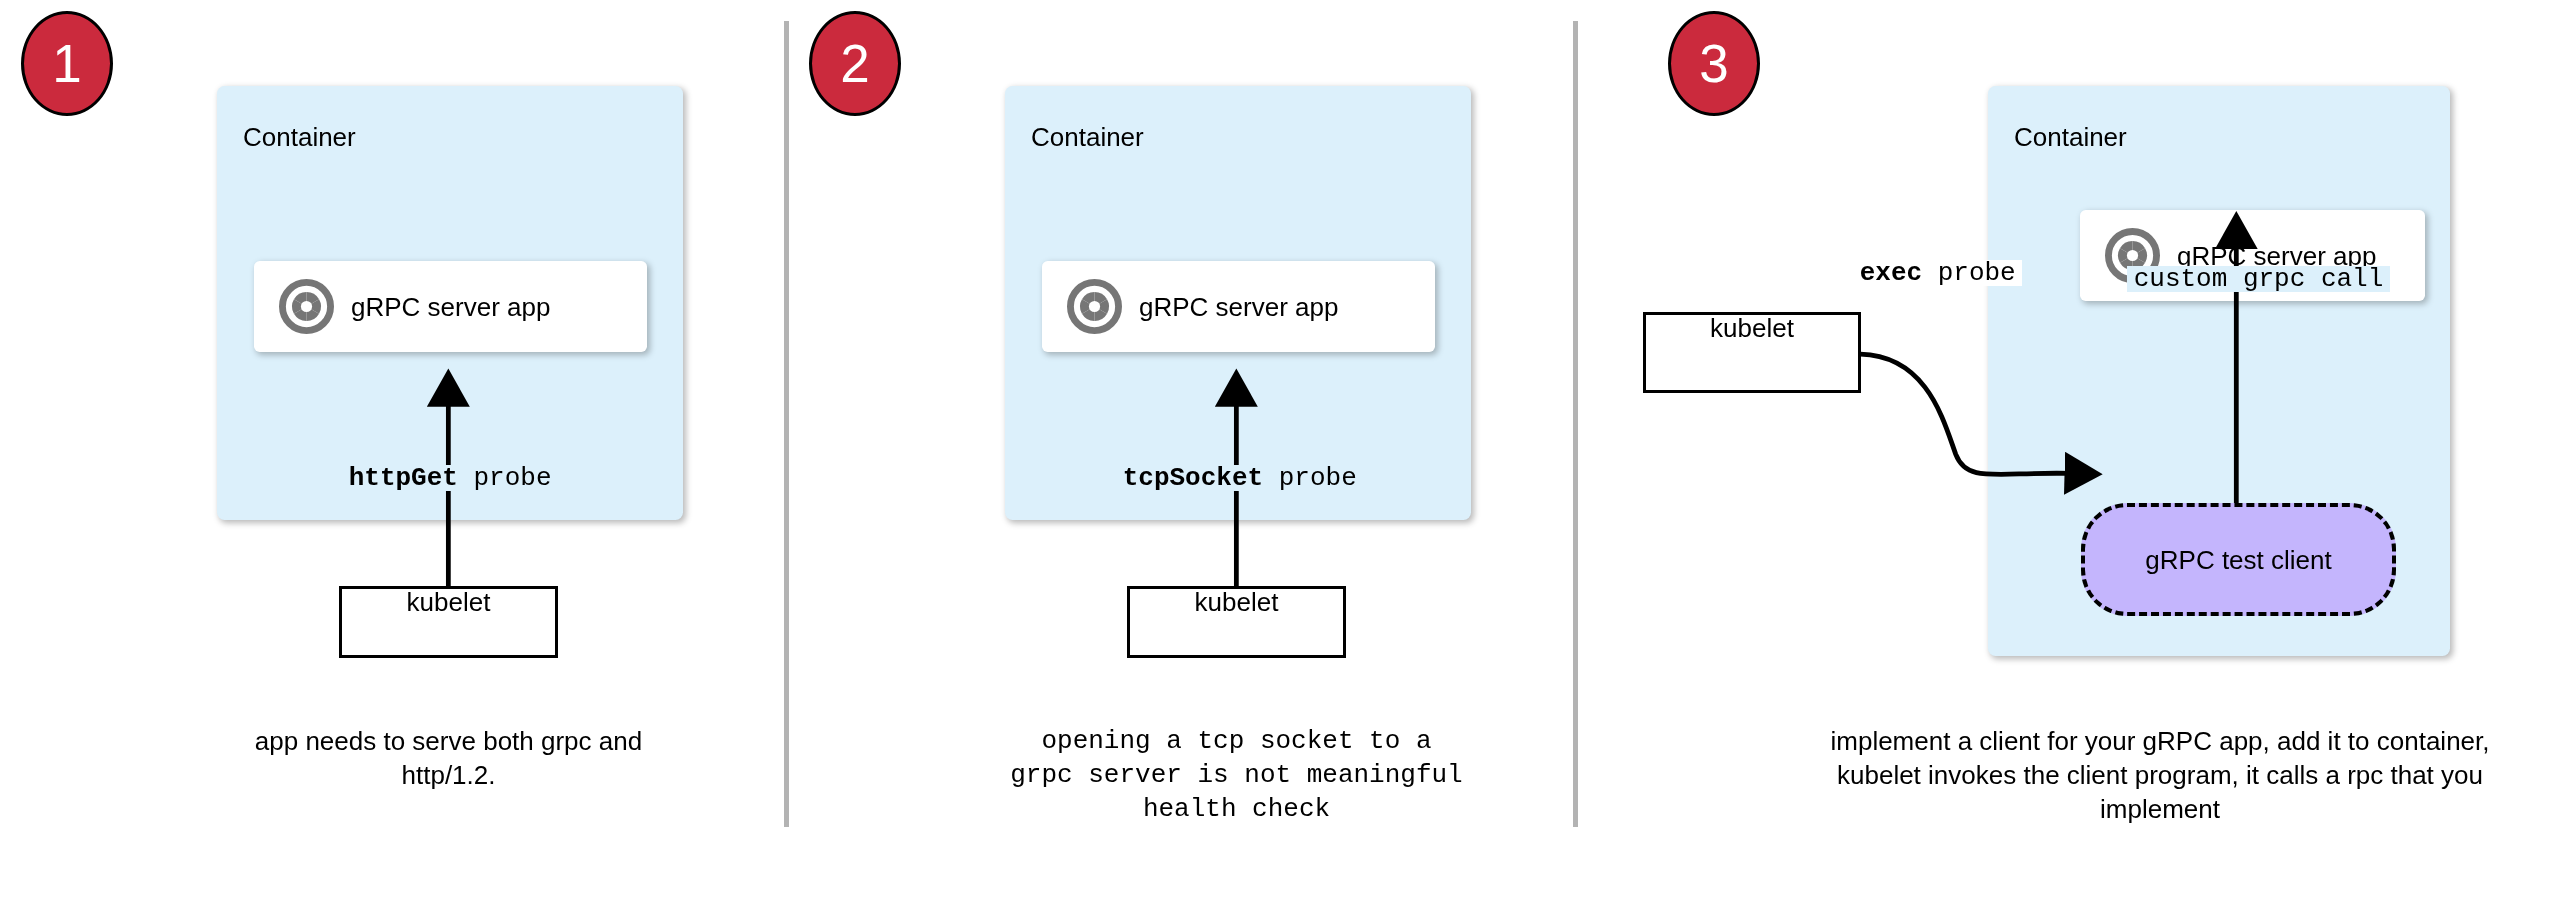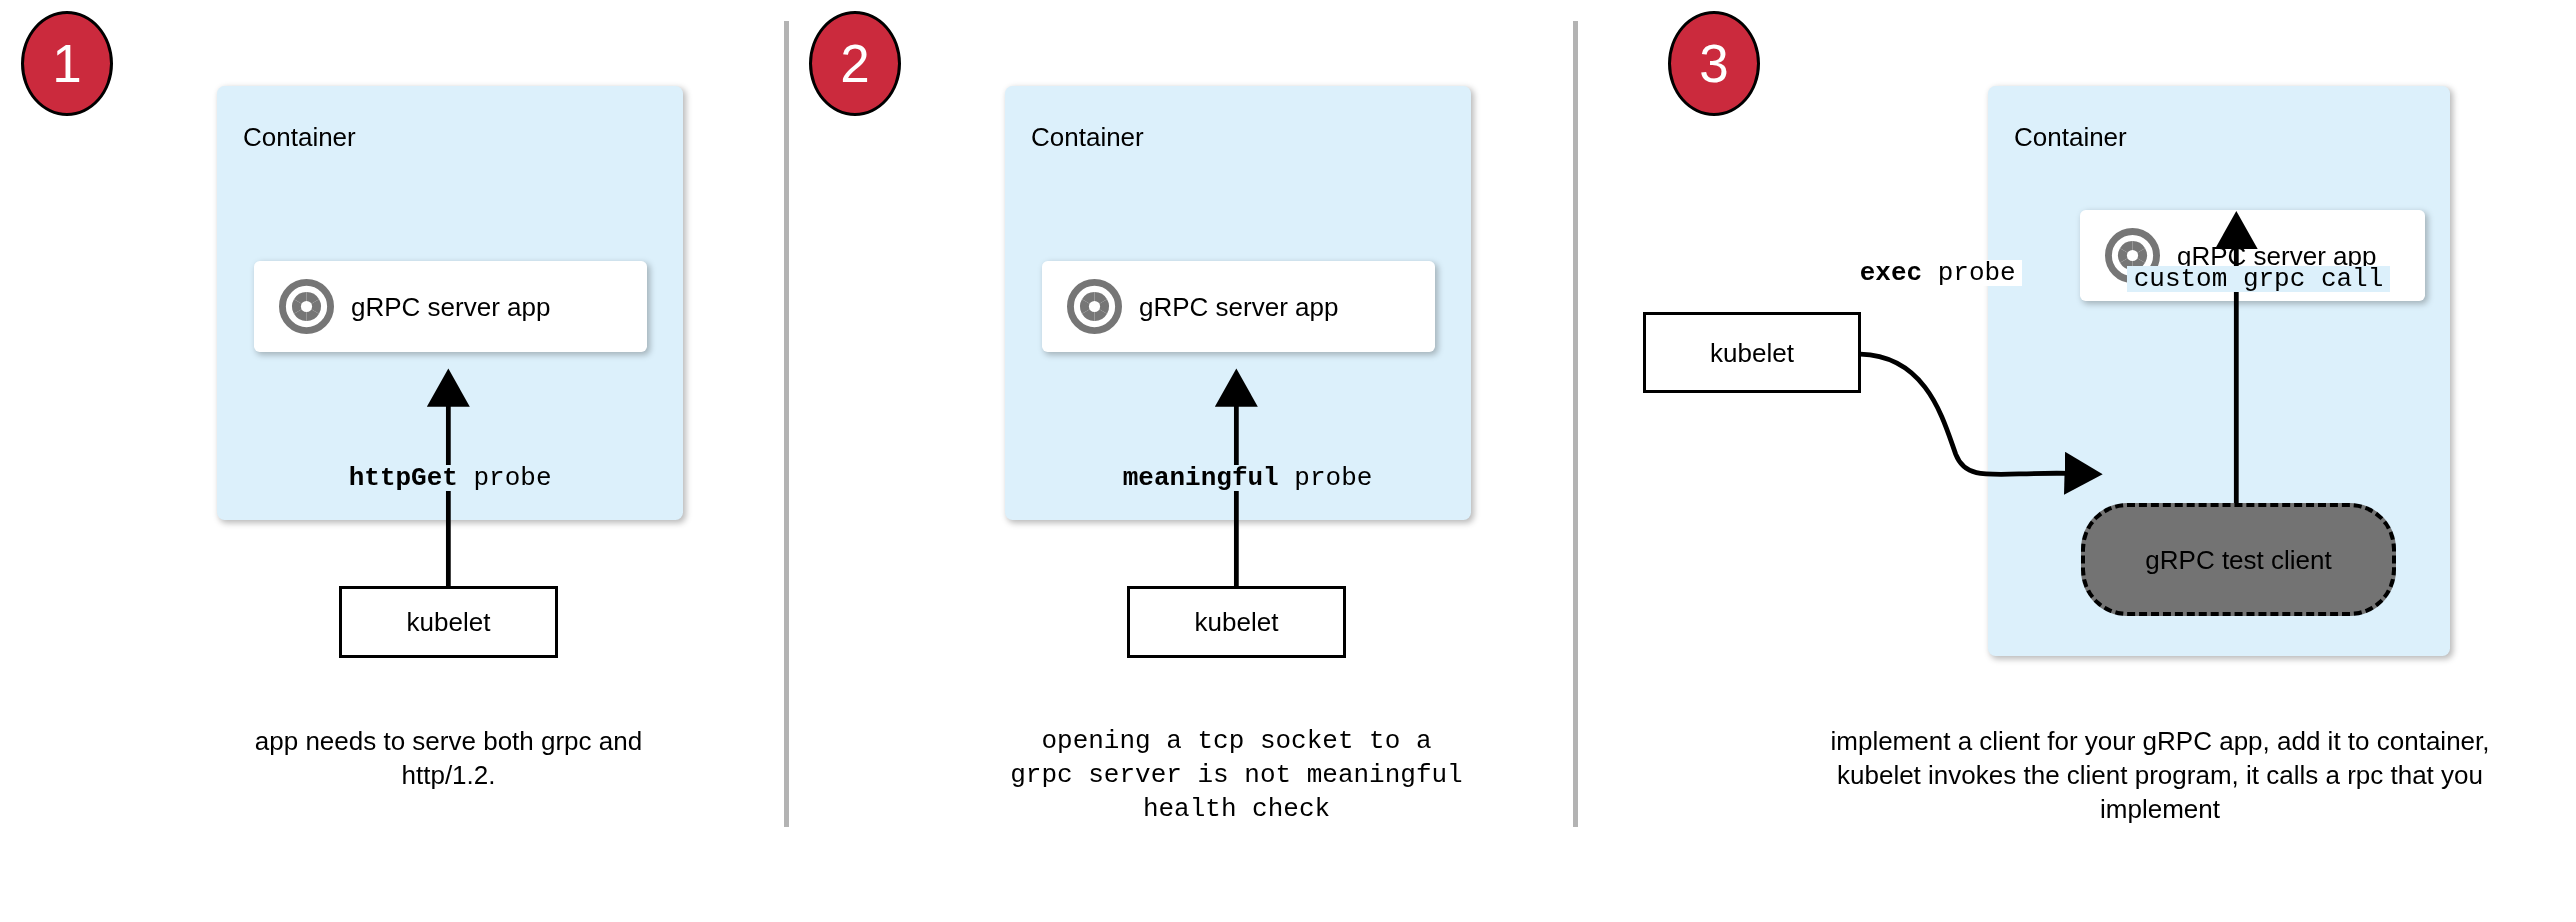--- a/index.html
+++ b/index.html
@@ -86,33 +86,33 @@
     white-space: nowrap;
   }
   .grpc-icon { flex: 0 0 auto; display: block; }
 
   
   .kubelet-box {
     position: absolute;
     background: #ffffff;
     border: 3.8px solid #000000;
     display: flex;
-    align-items: center;
+    align-items: flex-start;
     justify-content: center;
   }
   .kubelet-box .kubelet-label {
     font-size: 26px;
     line-height: 1;
     white-space: nowrap;
   }
 
   
   .test-client {
     position: absolute;
-    background: #737373;
+    background: #c4b5fd;
     border: 4.8px dashed #000000;
     border-radius: 46px;
     display: flex;
     align-items: center;
     justify-content: center;
   }
   .test-client .tc-label {
     font-size: 26px;
     line-height: 1;
     white-space: nowrap;
@@ -222,21 +222,21 @@
 
   <svg class="edge-svg" style="left:0px; top:0px; width:789px; height:923px;" viewBox="0 0 827 967" width="789" height="923">
     <defs>
       <marker id="arrowhead-2" markerWidth="9" markerHeight="9" refX="1.6" refY="4.5" orient="auto" markerUnits="strokeWidth">
         <path d="M0,0 L0,9 L8,4.5 z" fill="#000000"></path>
       </marker>
     </defs>
     <line x1="471" y1="614" x2="471" y2="418" stroke="#000000" stroke-width="5" marker-end="url(#arrowhead-2)"></line>
   </svg>
 
-  <div class="edge-label on-blue" style="left:329px; top:465px;"><b>meaningful</b><span> probe</span></div>
+  <div class="edge-label on-blue" style="left:329px; top:465px;"><b>tcpSocket</b><span> probe</span></div>
 
   <div class="kubelet-box" style="left:340px; top:586px; width:219px; height:72px;">
     <span class="kubelet-label">kubelet</span>
   </div>
 
   <div class="caption" style="left:216px; top:725px; width:467px;font-family:Liberation Mono, monospace;">opening a tcp socket to a grpc server is not meaningful health check</div>
 </div>
 
 <div class="panel" id="panel-3">
 

